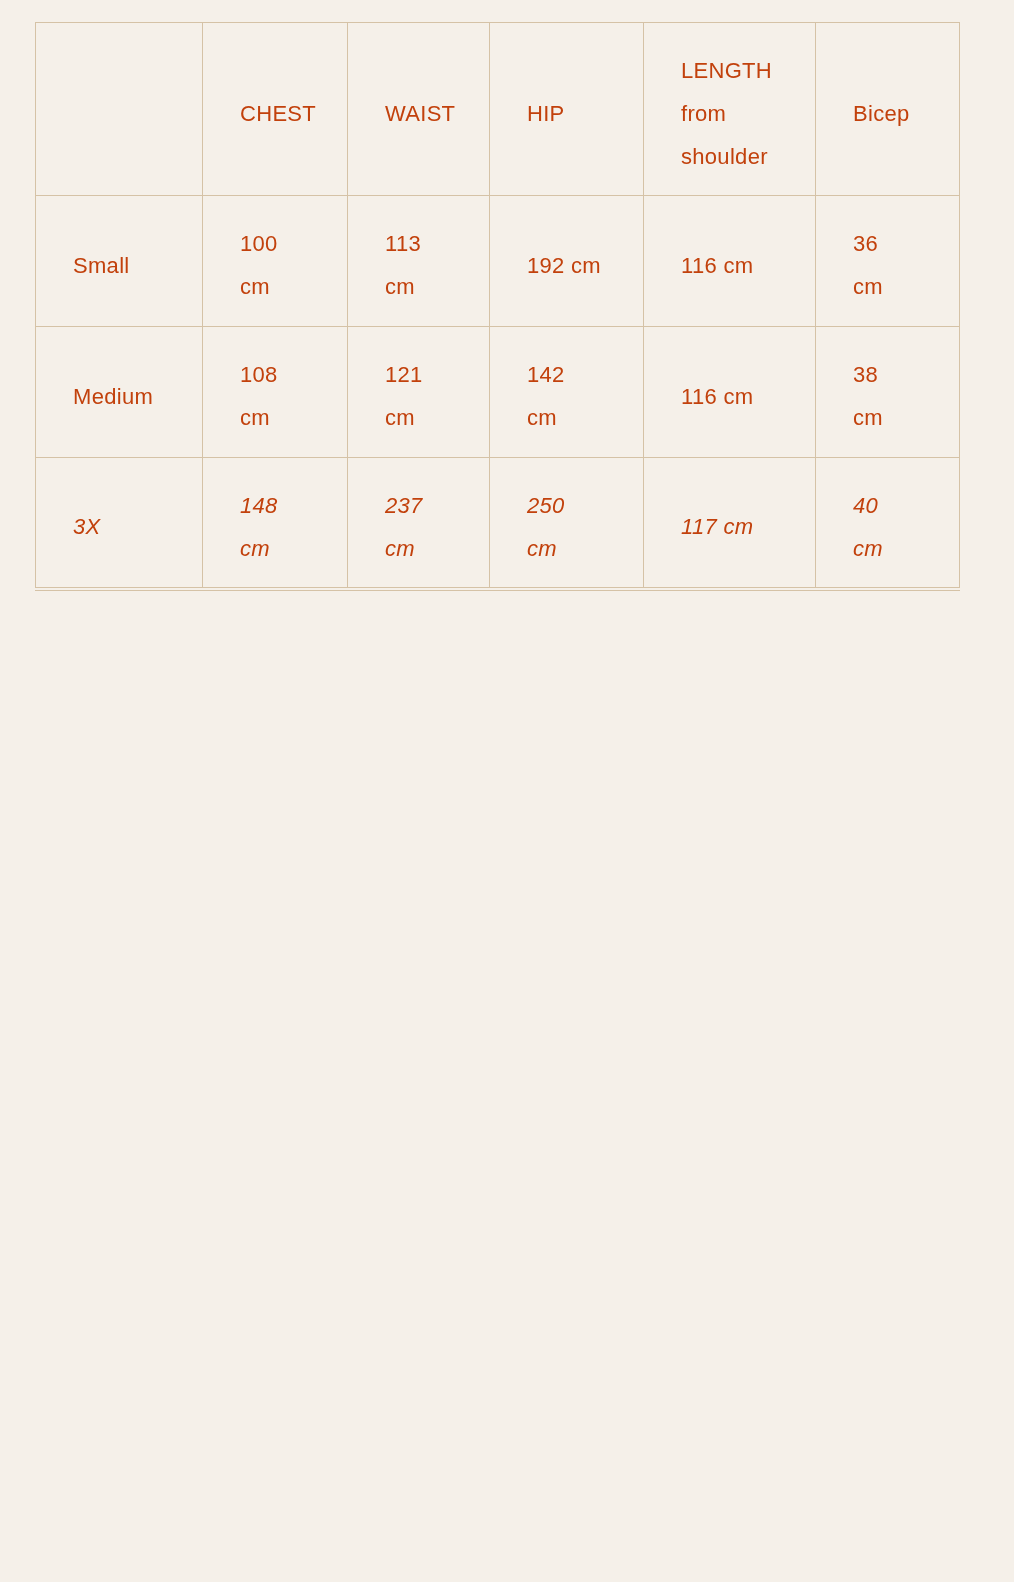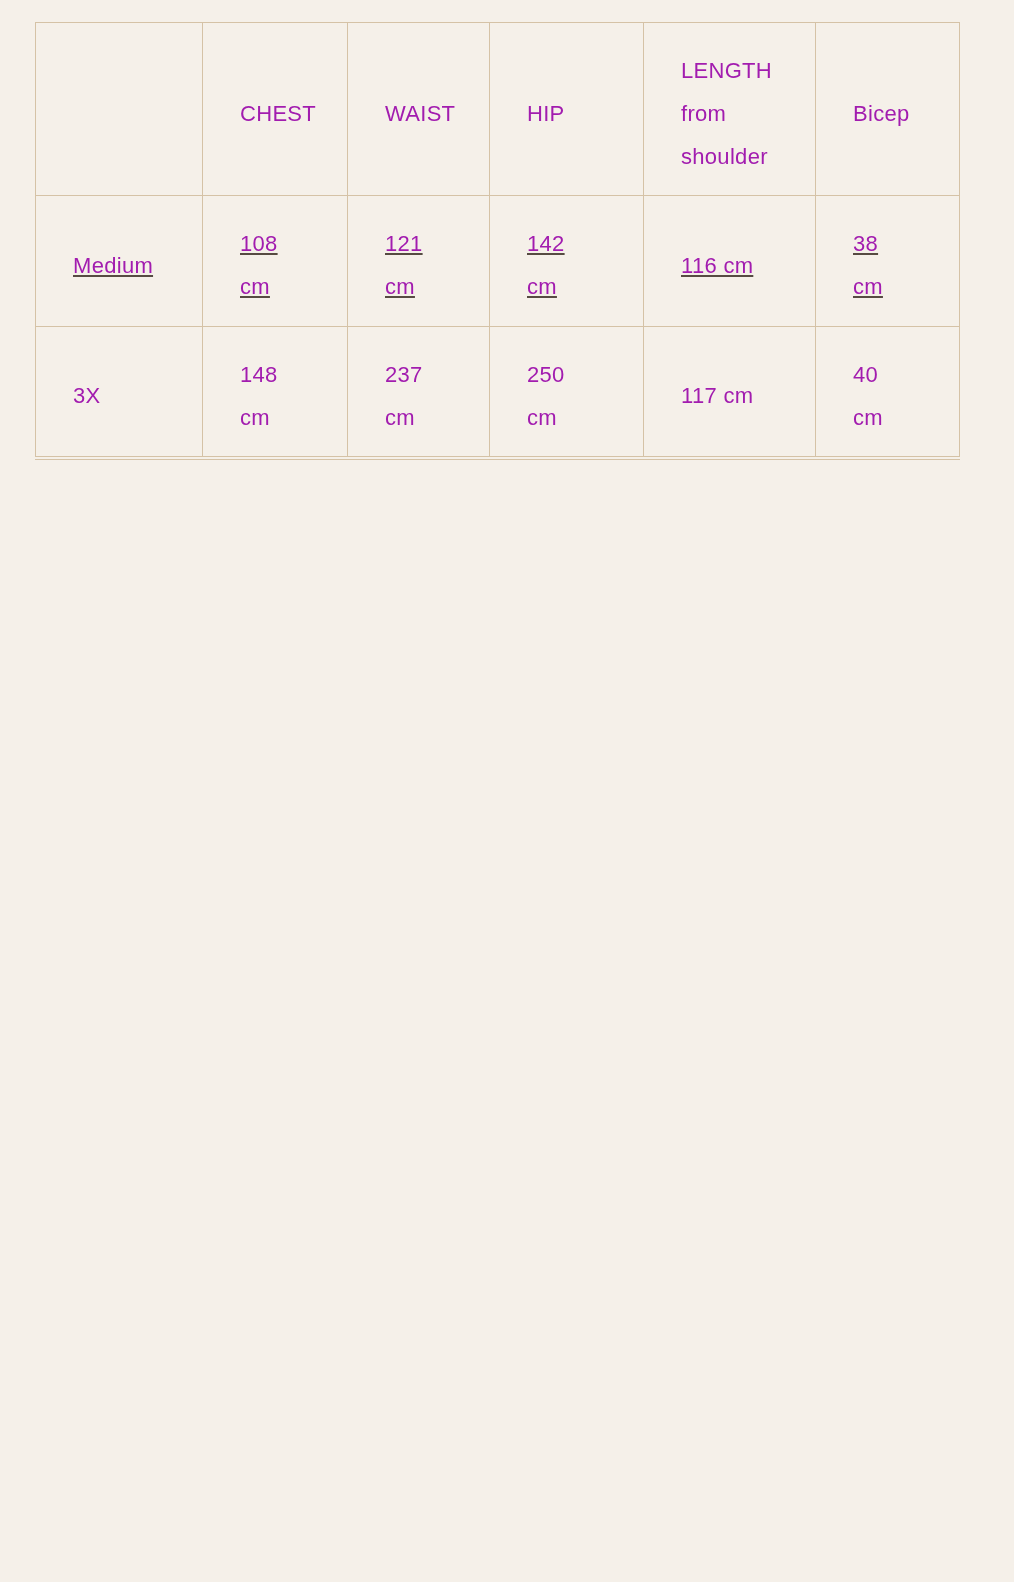--- a/index.html
+++ b/index.html
@@ -38,34 +38,34 @@
 
   th, td {
     border: 1px solid #d5c2a6;
     background: #f5f0e9;
     vertical-align: middle;
     text-align: left;
     font-size: 22px;
     font-weight: 400;
     line-height: 43px;
     letter-spacing: 0.3px;
-    color: #a21caf;
+    color: #c2410c;
     padding: 8px 16px 0 37px;
     white-space: pre-line;      
     overflow: hidden;
   }
   tr.h-header { height: 173px; }
   tr.h-xs     { height: 130px; }
   tr.h-sm     { height: 131px; }
-  tr.h-md     { height: 131px; text-decoration: underline; }
+  tr.h-md     { height: 131px; }
   tr.h-lg     { height: 130px; }
   tr.h-xl     { height: 132px; }
   tr.h-1x     { height: 126px; }
   tr.h-2x     { height: 414px; }
-  tr.h-3x     { height: 130px; }
+  tr.h-3x     { height: 130px; font-style: italic; }
 
   
   td.cell-lower { padding-top: 50px; }
 </style>
 </head>
 <body>
 
 <div class="table-wrap">
   <table class="size-chart">
     <colgroup>
@@ -82,20 +82,31 @@
         <th>CHEST</th>
         <th>WAIST</th>
         <th>HIP</th>
         <th>LENGTH
 from
 shoulder</th>
         <th>Bicep</th>
       </tr>
     </thead>
     <tbody>
+      <tr class="h-sm">
+        <td>Small</td>
+        <td>100
+cm</td>
+        <td>113
+cm</td>
+        <td>192 cm</td>
+        <td>116 cm</td>
+        <td>36
+cm</td>
+      </tr>
       <tr class="h-md">
         <td>Medium</td>
         <td>108
 cm</td>
         <td>121
 cm</td>
         <td>142
 cm</td>
         <td>116 cm</td>
         <td>38

